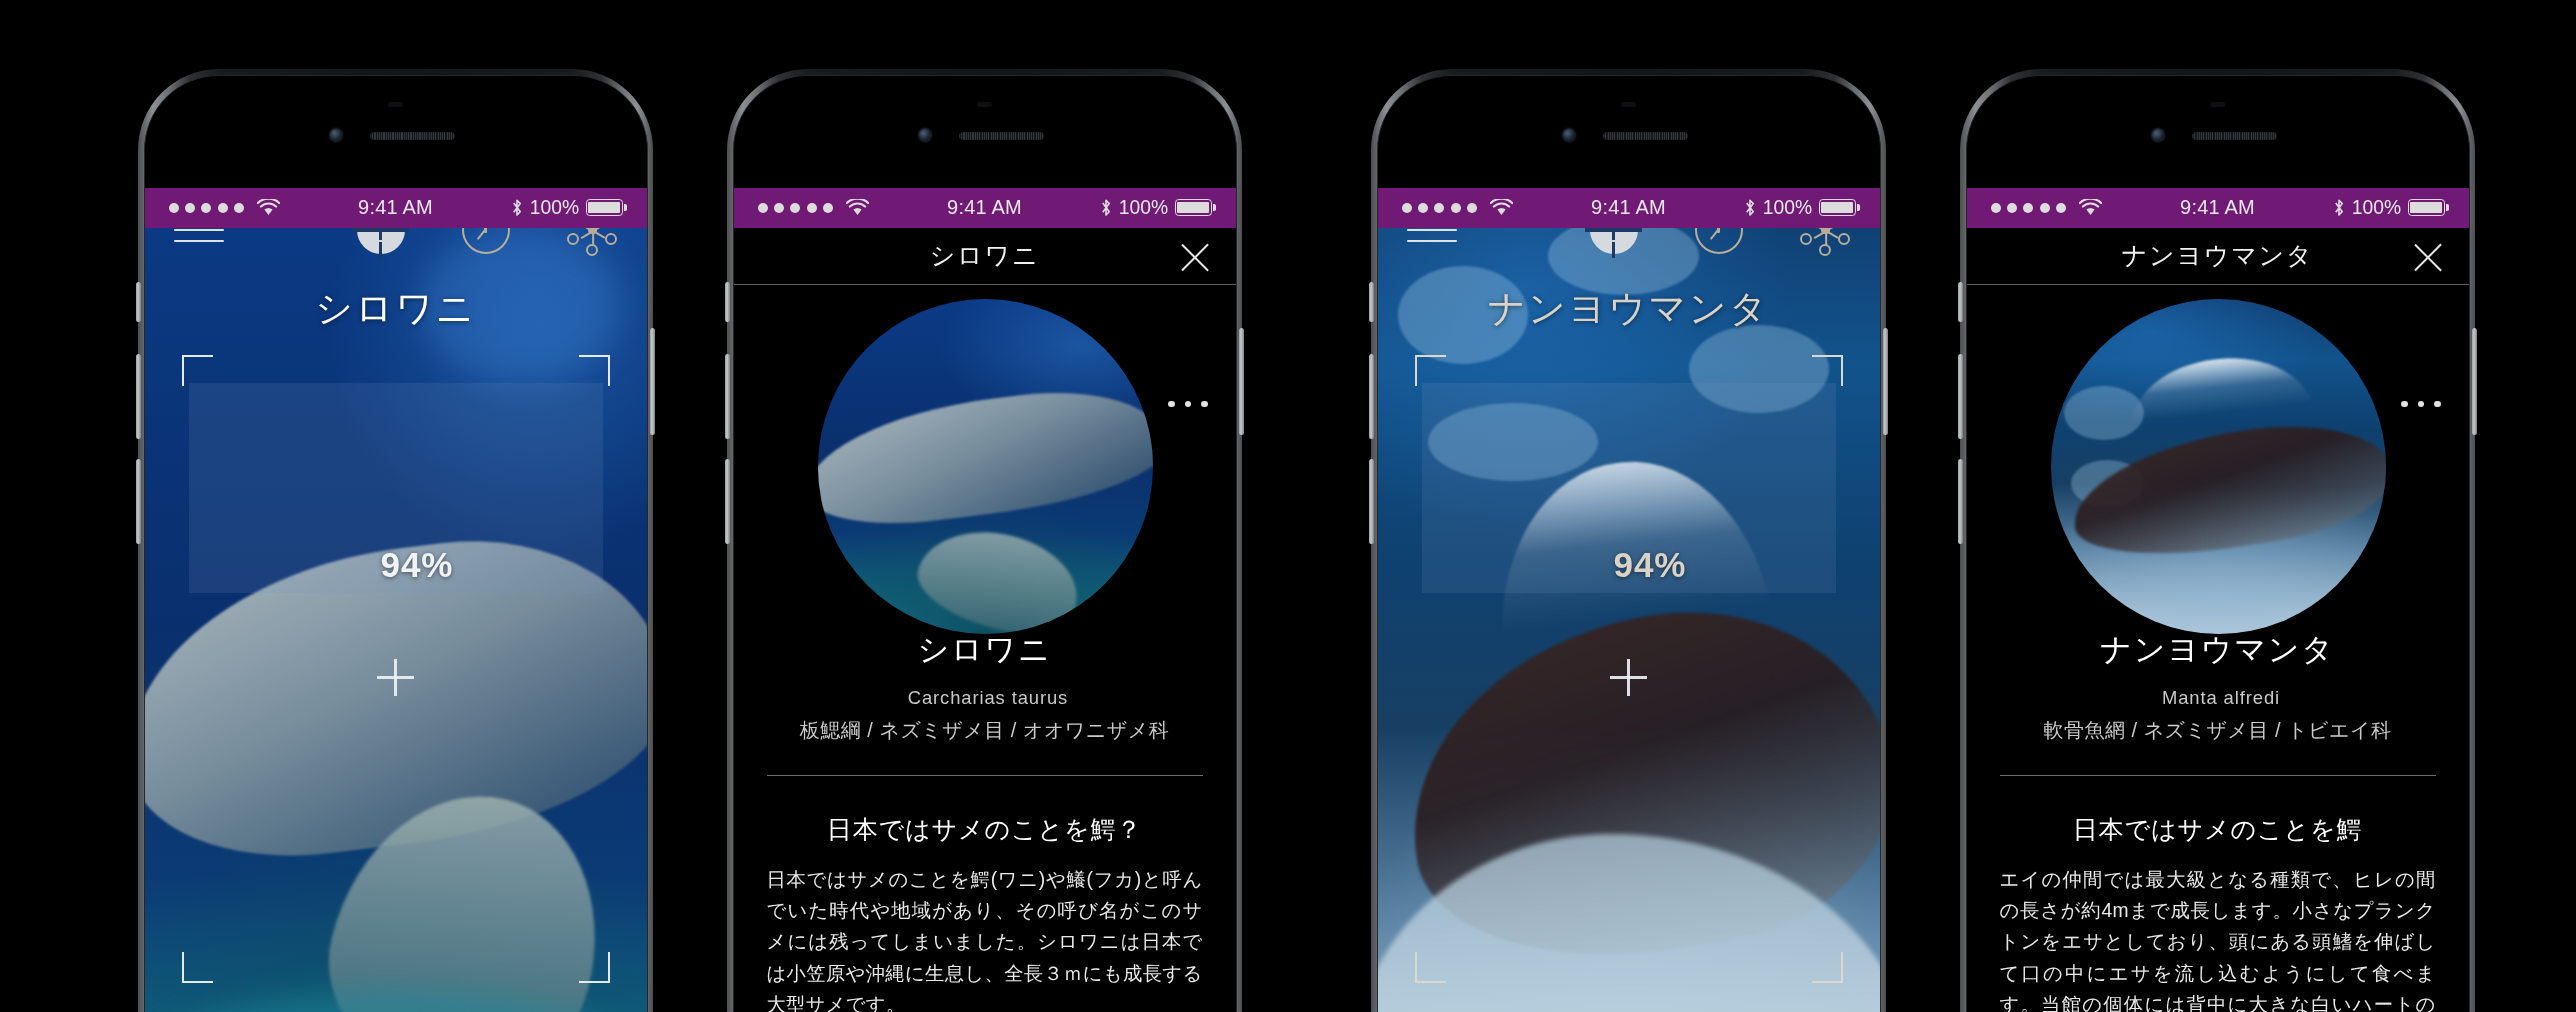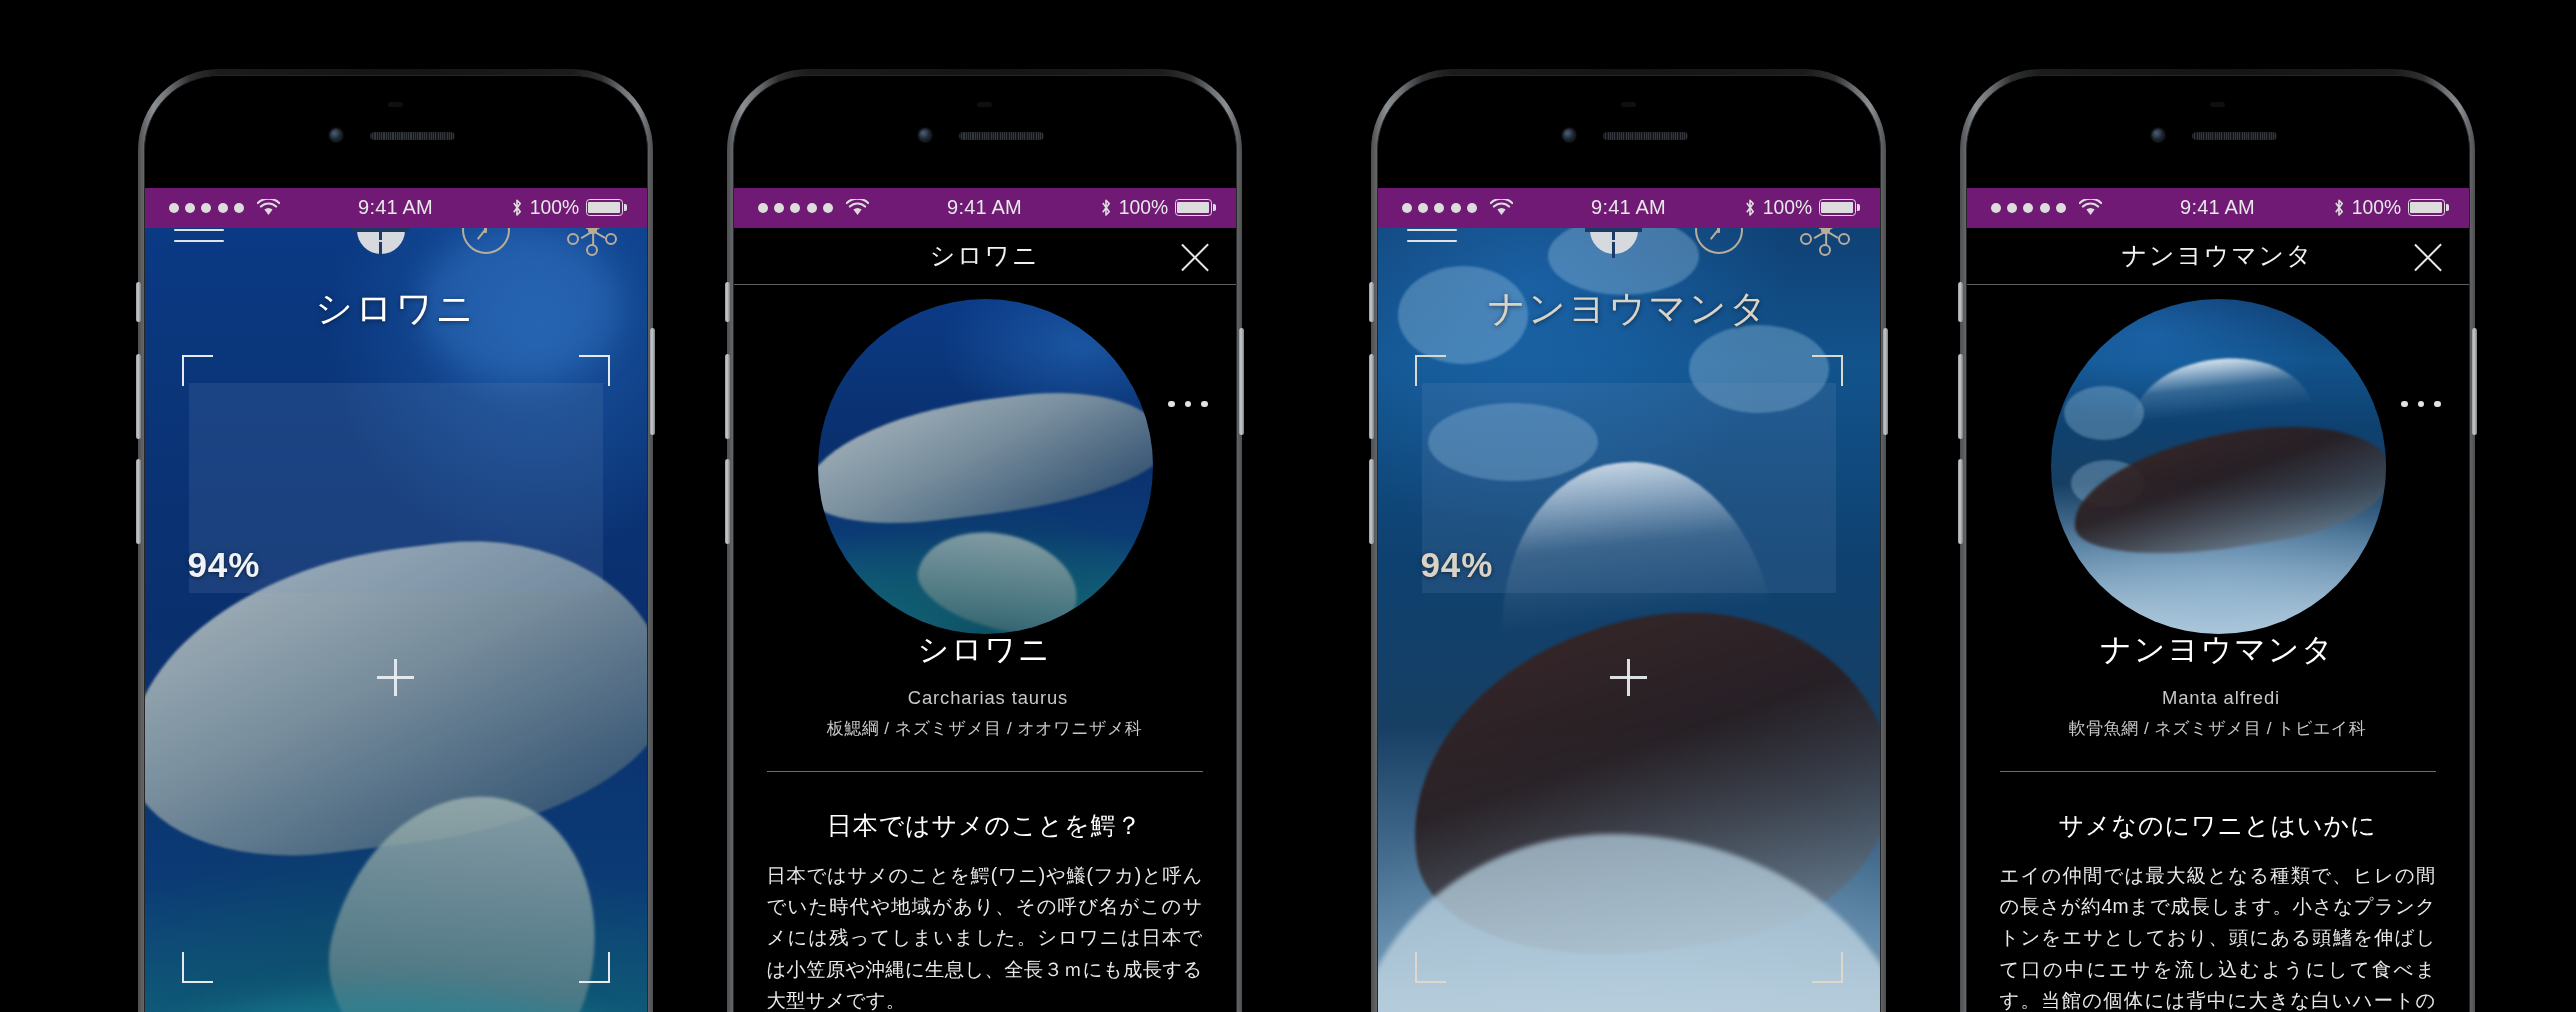--- a/index.html
+++ b/index.html
@@ -189,21 +189,21 @@
   .rc.br { right:0; bottom:0; border-right:2.8px solid #e6eaee; border-bottom:2.8px solid #e6eaee; }
   .scan-box {
     position:absolute; left:44px; right:44px; top:195px; height:210px;
     background:rgba(120,150,190,.16); z-index:14;
   }
   .center-plus { position:absolute; left:50%; top:50%; width:37px; height:37px; margin:-18.4px 0 0 -18.4px; z-index:18; }
   .center-plus::before { content:""; position:absolute; left:50%; top:0; margin-left:-1.4px; width:2.8px; height:100%; background:rgba(235,240,244,.92); }
   .center-plus::after  { content:""; position:absolute; top:50%; left:0; margin-top:-1.4px; height:2.8px; width:100%; background:rgba(235,240,244,.92); }
 
   .match-pct {
-    position:absolute; left:0; right:0; top:357px; text-align:left;
+    position:absolute; left:0; right:0; top:357px; text-align:center;
     color:#f0f3f6; font-size:35px; font-weight:700; letter-spacing:0.9px; z-index:20;
     text-shadow:0 0.9px 4.6px rgba(0,0,0,.5);
     padding-left:43px;
   }
   .dim .cam-title, .dim .match-pct, .dim .pass-link, .dim .pass-venue,
   .dim .focus-label { color:#d9d2c6; }
   .dim .rc.tl, .dim .rc.tr, .dim .rc.bl, .dim .rc.br { border-color:#ded7cb; }
 
   
   .detail-screen { position:absolute; inset:0; background:#000; }
@@ -223,21 +223,21 @@
   .hero-wrap { position:relative; height:335px; }
   .hero-circle {
     position:absolute; left:50%; top:14.7px; margin-left:-167px;
     width:335px; height:335px; border-radius:50%; overflow:hidden;
   }
   .dots-menu { position:absolute; right:28px; top:116px; display:flex; gap:10px; }
   .dots-menu i { width:6.4px; height:6.4px; border-radius:50%; background:#e2e2e2; display:block; }
 
   .sp-name { text-align:center; color:#fff; font-size:31px; letter-spacing:1.8px; margin-top:9.2px; }
   .sp-latin { text-align:center; color:#c9c9c9; font-size:18.4px; margin-top:16.6px; letter-spacing:0.9px;padding-left:7px; }
-  .sp-tax   { text-align:center; color:#c9c9c9; font-size:17px; margin-top:7.4px; letter-spacing:0.5px; }
+  .sp-tax   { text-align:center; color:#c9c9c9; font-size:20px; margin-top:7.4px; letter-spacing:0.5px; }
   .hr { height:0.9px; background:#6b6e70; margin:31px 33px 0; }
   .sec-title { text-align:center; color:#fff; font-size:25px; margin-top:37px; letter-spacing:0.9px; }
   .body-text {
     color:#e9e9e9; font-size:19.3px; line-height:1.62; margin:18.4px 33px 0;
     text-align:justify; letter-spacing:0.3px;
   }
 </style>
 </head>
 <body>
 
@@ -556,19 +556,19 @@
               <i></i>
               <i></i>
               <i></i>
             </div>
         </div>
 
         <div class="sp-name">ナンヨウマンタ</div>
         <div class="sp-latin">Manta alfredi</div>
         <div class="sp-tax">軟骨魚網 / ネズミザメ目 / トビエイ科</div>
         <div class="hr"></div>
-        <div class="sec-title">サメなのにワニとはいかに</div>
+        <div class="sec-title">日本ではサメのことを鰐</div>
         <div class="body-text">エイの仲間では最大級となる種類で、ヒレの間の長さが約4mまで成長します。小さなプランクトンをエサとしており、頭にある頭鰭を伸ばして口の中にエサを流し込むようにして食べます。当館の個体には背中に大きな白いハートのような柄があります。</div>
       </div>
     </div>
   </div>
 </div>
 
 
 </body></html>

